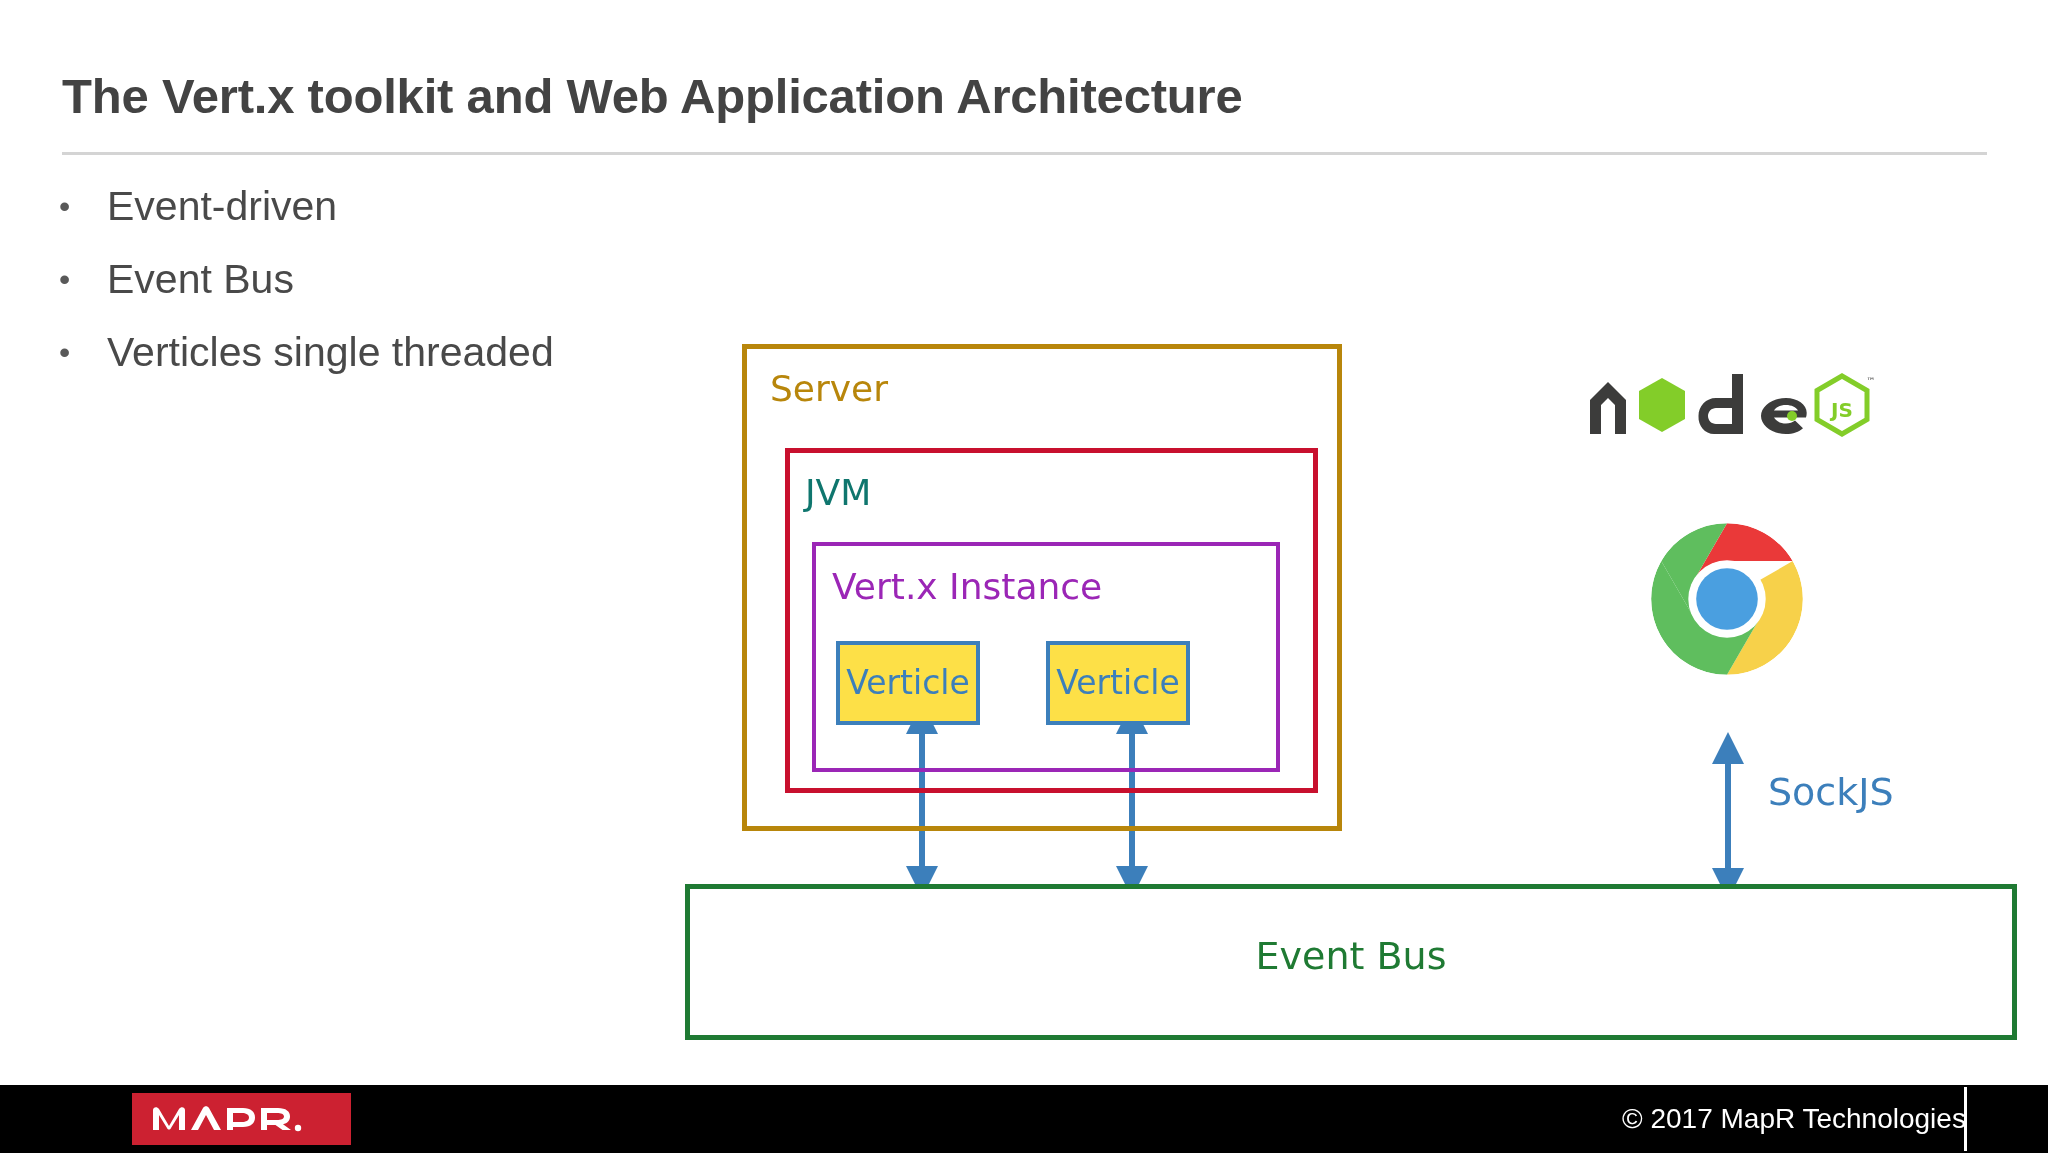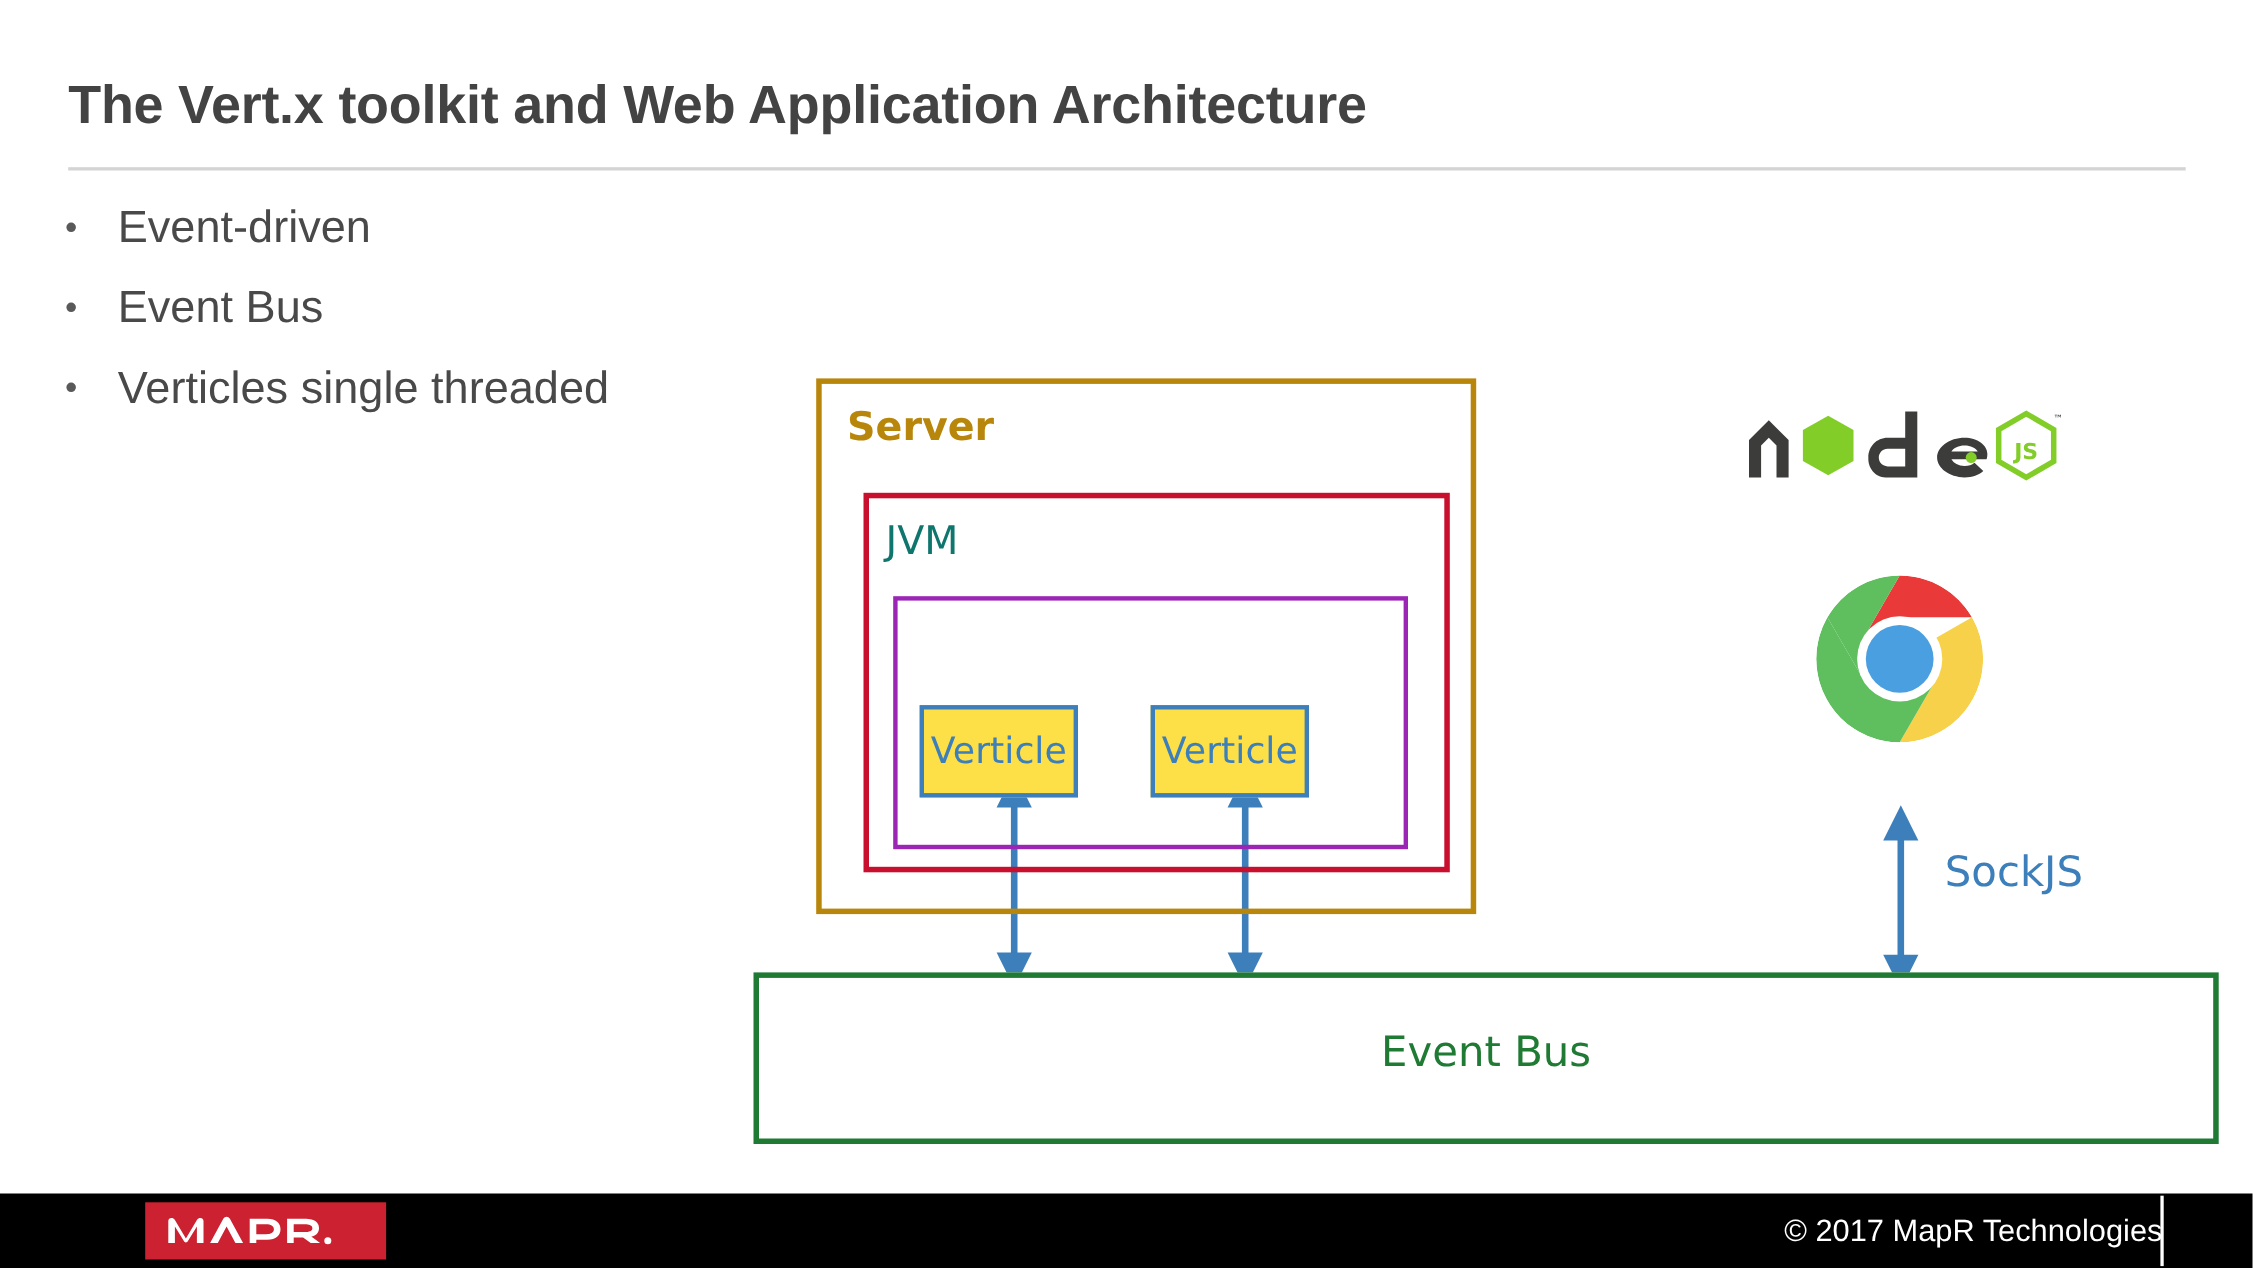--- a/index.html
+++ b/index.html
@@ -83,21 +83,21 @@
     white-space: nowrap;
     font-family: "DejaVu Sans", sans-serif;
   }
 
   #server-box {
     left: 742px; top: 344px; width: 600px; height: 487px;
     border: 5px solid #b8860b;
   }
   #server-label {
     left: 770px; top: 368px;
-    font-size: 36px; color: #b8860b; font-weight: bold;
+    font-size: 36px; color: #b8860b;
   }
 
   #jvm-box {
     left: 785px; top: 448px; width: 533px; height: 345px;
     border: 5px solid #c8102e;
   }
   #jvm-label {
     left: 805px; top: 472px;
     font-size: 36px; color: #0f766e;
   }
@@ -250,20 +250,21 @@
       <polygon points="22,170 38,138 6,138" fill="#3c7fbb"></polygon>
     </svg>
 
     <div class="box" id="server-box"></div>
     <div class="box-label" id="server-label">Server</div>
 
     <div class="box" id="jvm-box"></div>
     <div class="box-label" id="jvm-label">JVM</div>
 
     <div class="box" id="vertx-box"></div>
+    <div class="box-label" id="vertx-label">Vert.x Instance</div>
 
     <div class="box verticle-box" id="verticle-1">
       <div class="verticle-label">Verticle</div>
     </div>
     <div class="box verticle-box" id="verticle-2">
       <div class="verticle-label">Verticle</div>
     </div>
 
     <div class="box" id="eventbus-box">
       <div id="eventbus-label">Event Bus</div>

